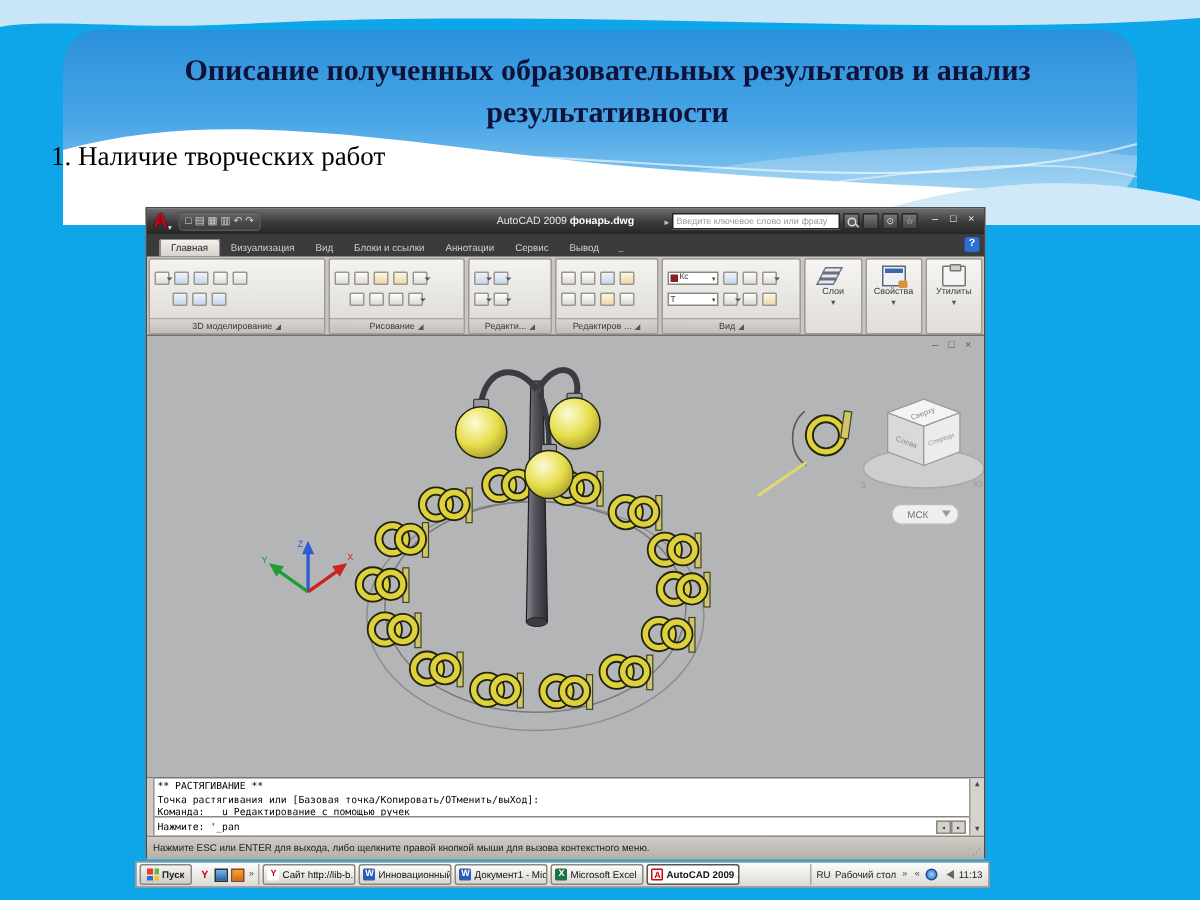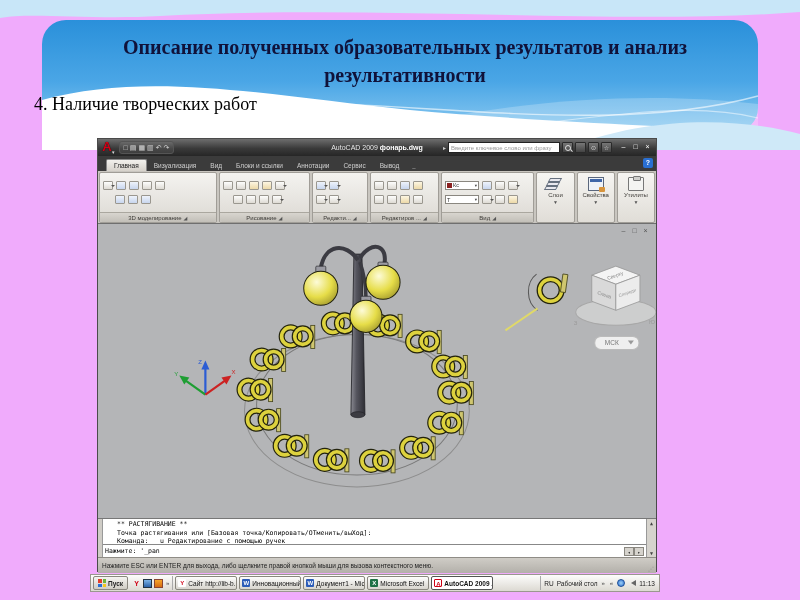--- a/index.html
+++ b/index.html
@@ -1,20 +1,20 @@
 <!DOCTYPE html>
 <html><head>
 <meta charset="utf-8">
 <style>
   * { margin:0; padding:0; box-sizing:border-box; }
   html,body { width:800px; height:600px; }
   body { font-family:"Liberation Sans", sans-serif; background:#fff; position:relative; overflow:hidden; }
 
   
-  .slide { position:absolute; inset:0; background:#f0abfc; }
+  .slide { position:absolute; inset:0; background:#0ea5e9; }
   .deco { position:absolute; left:0; top:0; width:800px; height:150px; }
   .slide-title { position:absolute; left:60px; top:33px; width:690px; text-align:center;
     font-family:"Liberation Serif", serif; font-weight:bold; font-size:20px; line-height:28px;
     color:#10123a; white-space:pre-line; }
   .slide-subtitle { position:absolute; left:34px; top:94px; font-family:"Liberation Serif", serif;
     font-size:18px; color:#000; }
 
   
   .acad { position:absolute; left:97px; top:138px; width:560px; height:434px;
     border:1px solid #4a4a4a; background:#d8d5d0; font-size:7px; }
@@ -89,21 +89,21 @@
 
   .draw { height:295px; background:#b4b5b7; border-top:1px solid #6f6f6f; position:relative; }
   .draw svg { position:absolute; inset:0; }
   .docctl { position:absolute; right:6px; top:3px; display:flex; gap:2px; z-index:2; }
   .docctl span { width:9px; height:9px; font-size:7px; line-height:8px; text-align:center; color:#555; }
 
   .cmd { height:39px; background:#fff; border-top:1px solid #777; display:flex; position:relative;
     font-family:"DejaVu Sans Mono", monospace; }
   .cmd-grip { width:5px; background:#cfccc6; border-right:1px solid #999; }
   .cmd-main { flex:1; display:flex; flex-direction:column; }
-  .cmd-hist { flex:1; padding:1px 14px; font-size:6.5px; line-height:8.5px; color:#000; white-space:pre; overflow:hidden; }
+  .cmd-hist { flex:1; padding:1px 2px; font-size:6.5px; line-height:8.5px; color:#000; white-space:pre; overflow:hidden; }
   .cmd-input { height:13px; border-top:1px solid #888; display:flex; align-items:center; font-size:6.5px;
     color:#000; padding:0 2px; }
   .cmd-input .spacer { flex:1; }
   .harr { width:10px; height:9px; background:#d6d3cd; border:1px solid #8a8780; font-size:5px;
     text-align:center; line-height:8px; color:#333; }
   .vscroll { width:10px; background:#d6d3cd; border-left:1px solid #999; display:flex;
     flex-direction:column; justify-content:space-between; align-items:center; }
   .vscroll span { font-size:5px; color:#444; line-height:8px; }
 
   .sbar { height:16px; background:linear-gradient(#cfccc6,#b3b0aa); border-top:1px solid #8f8c86;
@@ -158,21 +158,21 @@
     <rect x="42" y="20" width="716" height="112" rx="24" fill="url(#band)"></rect>
     <path d="M42,100 C150,70 270,96 410,110 C530,121 670,127 758,130 L758,150 L42,150 Z" fill="#ffffff"></path>
     <path d="M380,132 C520,96 660,92 758,104 L758,132 Z" fill="#ffffff" opacity="0.22"></path>
     <path d="M560,150 C650,114 740,118 800,134 L800,150 Z" fill="#cfe9f8"></path>
     <path d="M80,120 C300,68 560,150 758,96" stroke="#ffffff" stroke-opacity="0.6" fill="none" stroke-width="1.4"></path>
     <path d="M260,132 C460,158 640,88 758,118" stroke="#ffffff" stroke-opacity="0.5" fill="none" stroke-width="1.2"></path>
   </svg>
 
   <div class="slide-title">Описание полученных образовательных результатов и анализ
 результативности</div>
-  <div class="slide-subtitle">4. Наличие творческих работ</div>
+  <div class="slide-subtitle">1. Наличие творческих работ</div>
 
   <div class="acad">
 
     <div class="tbar">
       <div class="logo">A</div>
       <div class="logo-arrow">▾</div>
       <div class="qat">
         <span>□</span>
         <span>▤</span>
         <span>▦</span>

